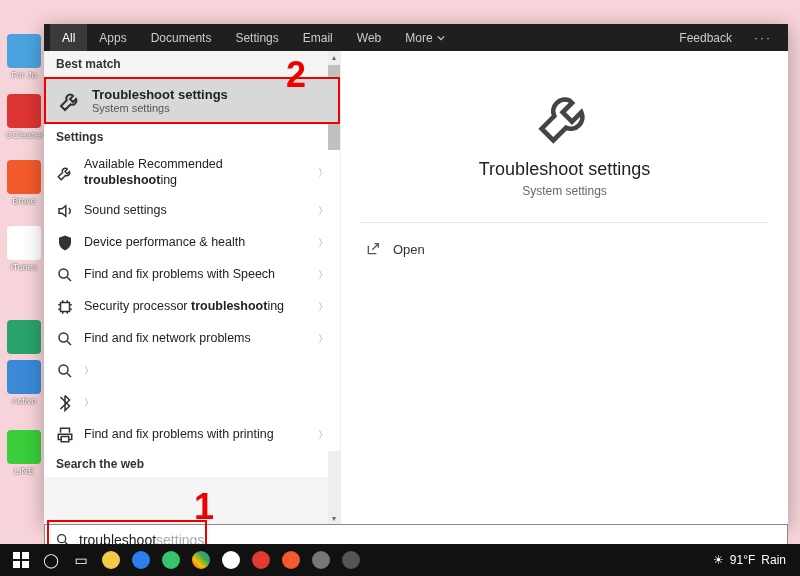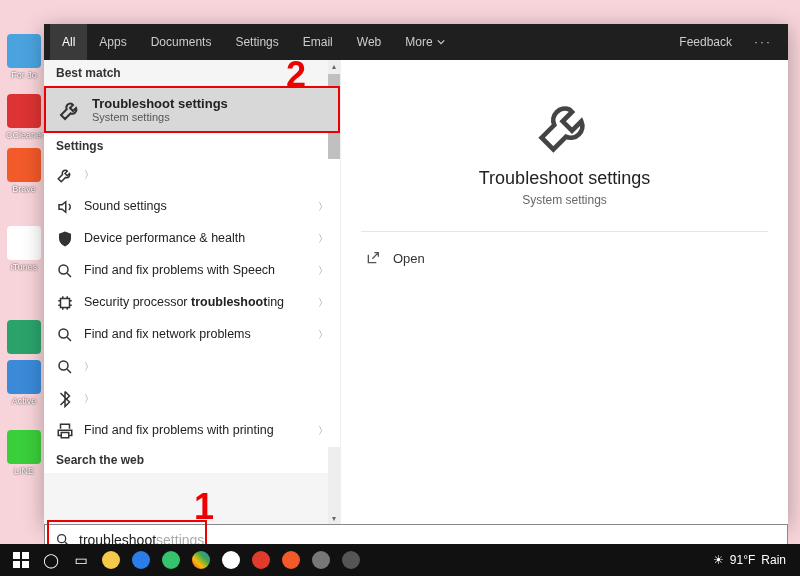--- a/index.html
+++ b/index.html
@@ -1,21 +1,21 @@
 <!DOCTYPE html>
 <html><head>
 <meta charset="utf-8">
 <style>
   * { box-sizing: border-box; margin: 0; padding: 0; font-family: "Segoe UI", Arial, sans-serif; }
   body { width: 800px; height: 576px; overflow: hidden; background: #f7d4d9; position: relative; }
   .desktop { position: absolute; inset: 0; }
   .desk-icon { position: absolute; width: 36px; text-align: center; font-size: 9px; color: #fff; text-shadow: 0 0 2px #000; }
   .desk-icon .box { width: 34px; height: 34px; margin: 0 auto 2px; border-radius: 4px; }
   .search-panel { position: absolute; left: 44px; top: 24px; width: 744px; height: 500px; background: #fff; box-shadow: 0 4px 20px rgba(0,0,0,.3); display: flex; flex-direction: column; }
-  .tabbar { height: 36px; background: #1f1f1f; display: flex; align-items: center; color: #ccc; font-size: 12px; padding: 0 6px; }
+  .tabbar { height: 27px; background: #1f1f1f; display: flex; align-items: center; color: #ccc; font-size: 12px; padding: 0 6px; }
   .tab { padding: 0 12px; height: 100%; display: flex; align-items: center; cursor: pointer; }
   .tab.active { background: #3a3a3a; color: #fff; }
   .tab.more svg { margin-left: 4px; }
   .tab-spacer { flex: 1; }
   .ellipsis { padding: 0 10px; letter-spacing: 2px; }
   .body { flex: 1; display: flex; min-height: 0; }
   .left { width: 296px; border-right: 0; display: flex; flex-direction: column; overflow: hidden; position: relative; background:#f5f5f5;}
   .scrollbar { position: absolute; right: 0; top: 0; width: 12px; height: 100%; background: #eee; }
   .scrollthumb { position: absolute; right: 0; top: 14px; width: 12px; height: 210px; background: #c0c0c0; }
   .scrollarrow { position:absolute; right:0; width:12px; height:12px; display:flex; align-items:center; justify-content:center; font-size:8px; color:#666;}
@@ -55,21 +55,21 @@
 <div class="desktop">
   <div id="desk-icons">
       <div class="desk-icon" style="left: 6px; top: 34px;">
         <div class="box" style="background:#4aa3df"></div>
         <div>For Jo</div>
       </div>
       <div class="desk-icon" style="left: 6px; top: 94px;">
         <div class="box" style="background:#d33"></div>
         <div>CCleaner</div>
       </div>
-      <div class="desk-icon" style="left: 6px; top: 148px;">
+      <div class="desk-icon" style="left: 6px; top: 160px;">
         <div class="box" style="background:#f25a29"></div>
         <div>Brave</div>
       </div>
       <div class="desk-icon" style="left: 6px; top: 226px;">
         <div class="box" style="background:#fff"></div>
         <div>iTunes</div>
       </div>
       <div class="desk-icon" style="left: 6px; top: 320px;">
         <div class="box" style="background:#2aa36b"></div>
         <div></div>
@@ -113,20 +113,21 @@
             <div class="bm-sub">System settings</div>
           </div>
         </div>
 
         <div class="section-h" style="background:#fff">Settings</div>
         <div id="items">
             <div class="item">
               <svg class="ic" viewBox="0 0 24 24">
                 <path fill="none" stroke="currentColor" stroke-width="2" d="M14 6a4 4 0 0 0-5.3 5.3L3 17l4 4 5.7-5.7A4 4 0 0 0 18 10l-3 3-3-3 3-3z"></path>
               </svg>
+              <span class="txt">Available Recommended <b>troubleshoot</b>ing</span>
               <span class="chev">〉</span>
             </div>
             <div class="item">
               <svg class="ic" viewBox="0 0 24 24">
                 <path fill="none" stroke="currentColor" stroke-width="2" d="M4 9v6h4l5 4V5L8 9H4zM17 8a5 5 0 0 1 0 8"></path>
               </svg>
               <span class="txt">Sound settings</span>
               <span class="chev">〉</span>
             </div>
             <div class="item">

